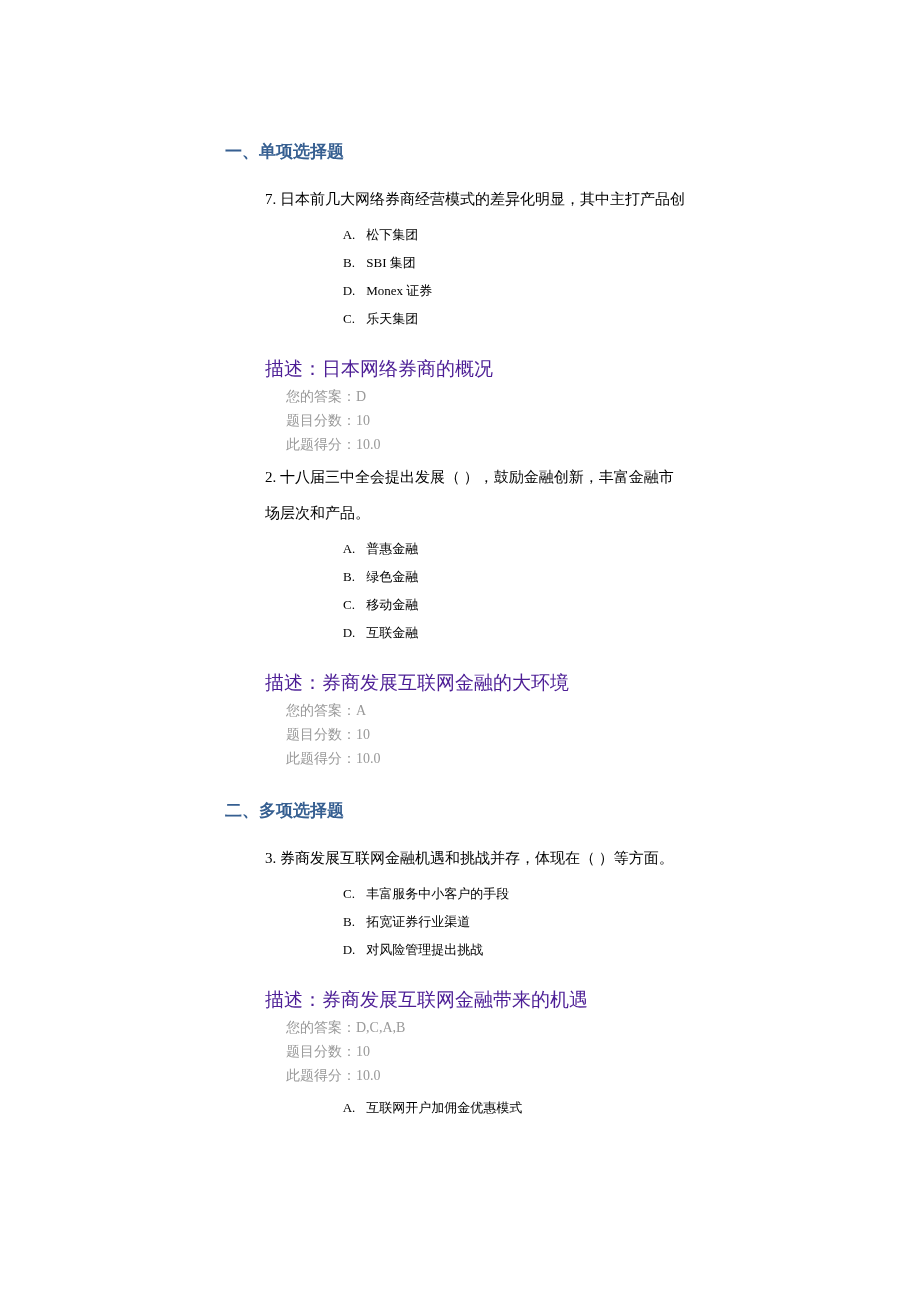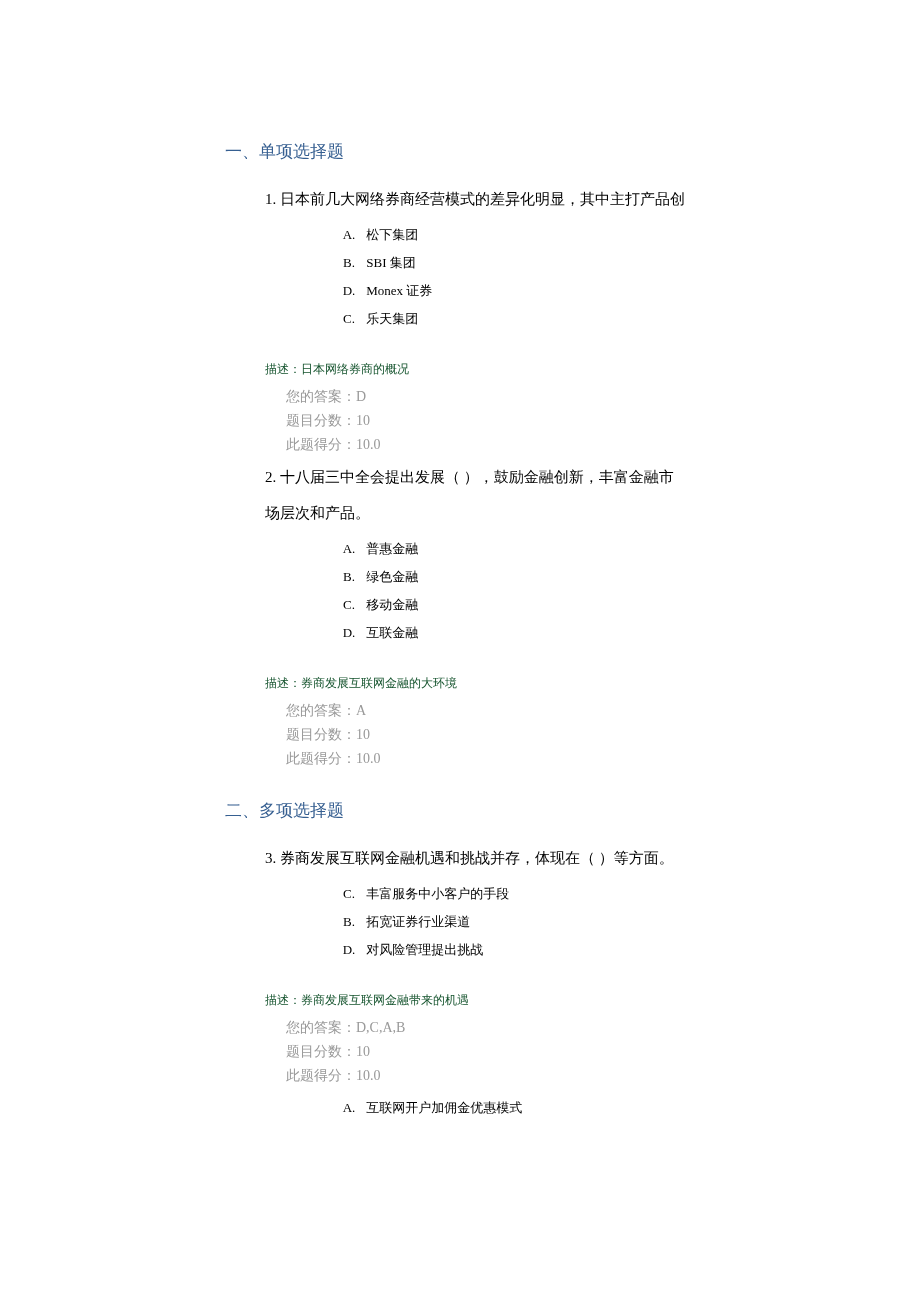--- a/index.html
+++ b/index.html
@@ -11,21 +11,21 @@
   }
   .page {
     padding: 140px 0 40px 0;
     width: 920px;
     box-sizing: border-box;
   }
   .section-head {
     color: #365f91;
     font-family: "SimSun", "宋体", serif;
     font-size: 17px;
-    font-weight: normal;
+    font-weight: bold;
     margin: 0 0 22px 225px;
   }
   .question-text {
     color: #000;
     font-size: 15px;
     line-height: 28px;
     margin: 0 230px 8px 265px;
   }
   .options {
     margin: 0 0 8px 335px;
@@ -34,43 +34,43 @@
     color: #000;
     font-size: 13px;
     line-height: 28px;
   }
   .option-letter {
     display: inline-block;
     width: 28px;
     text-align: center;
   }
   .desc {
-    color: #14532d;
-    font-size: 12px;
+    color: #4c1d95;
+    font-size: 19px;
     line-height: 28px;
     margin: 22px 0 2px 265px;
   }
   .meta-block {
     margin: 0 14px 6px 286px;
   }
   .meta-line {
     color: #999999;
     font-family: "SimSun", "宋体", serif;
     font-size: 14px;
     line-height: 24px;
   }
 </style>
 </head>
 <body>
 
 <div class="page">
 
   <div class="section-head">一、单项选择题</div>
 
-  <div class="question-text">1. 日本前几大网络券商经营模式的差异化明显，其中主打产品创</div>
+  <div class="question-text">7. 日本前几大网络券商经营模式的差异化明显，其中主打产品创</div>
   <div class="options">
     <div class="option"><span class="option-letter">A.</span> <span>松下集团</span></div>
     <div class="option"><span class="option-letter">B.</span> <span>SBI 集团</span></div>
     <div class="option"><span class="option-letter">D.</span> <span>Monex 证券</span></div>
     <div class="option"><span class="option-letter">C.</span> <span>乐天集团</span></div>
   </div>
   <div class="desc">描述：日本网络券商的概况</div>
   <div class="meta-block">
     <div class="meta-line">您的答案：D</div>
     <div class="meta-line">题目分数：10</div>

